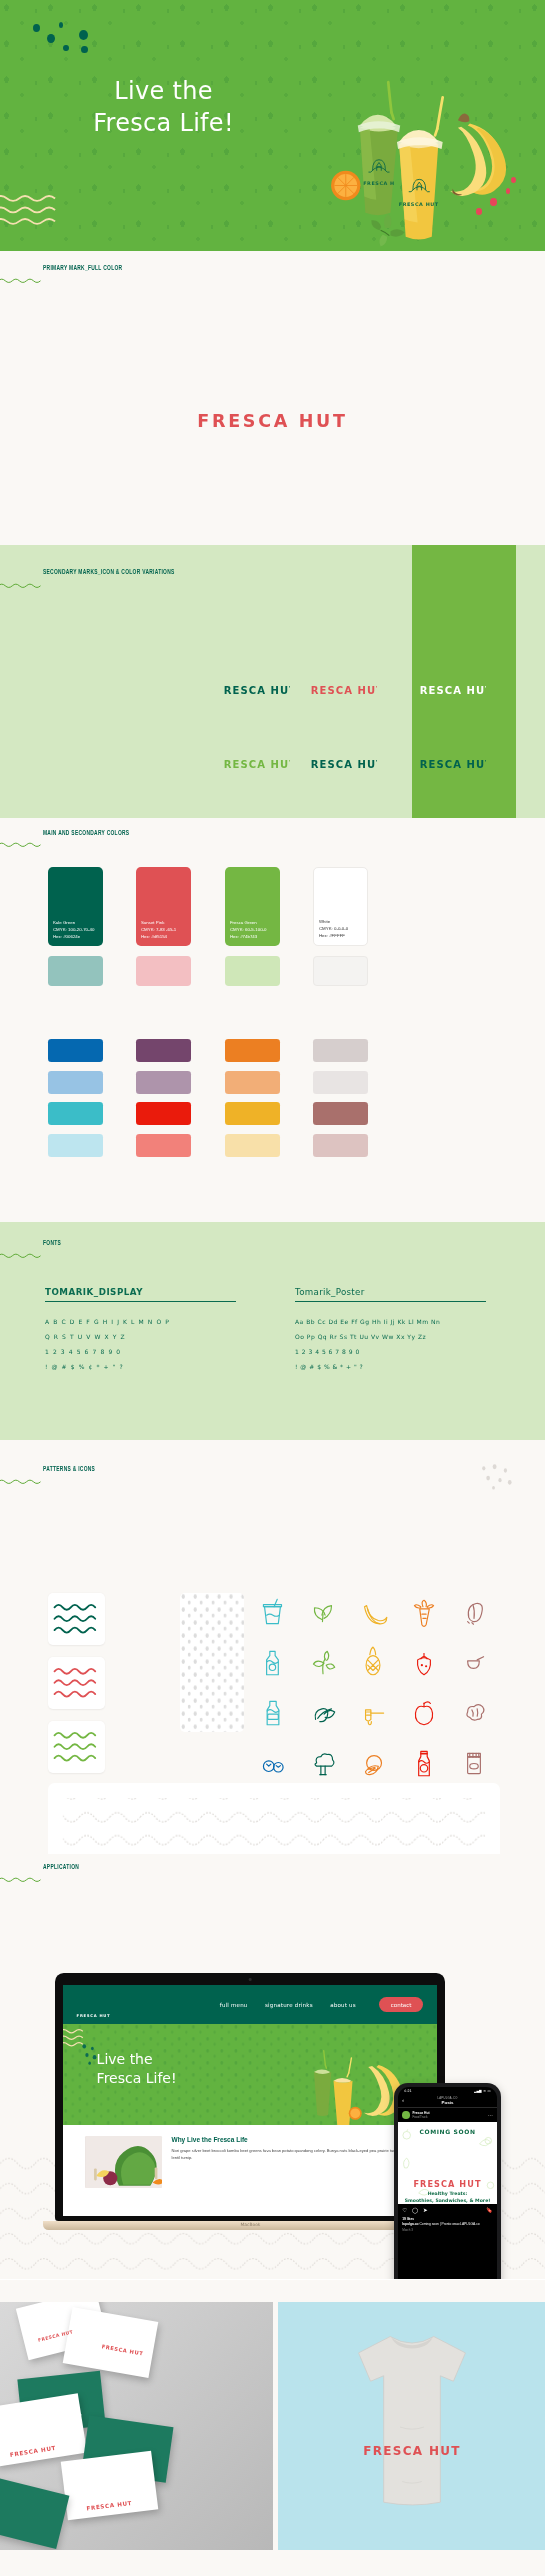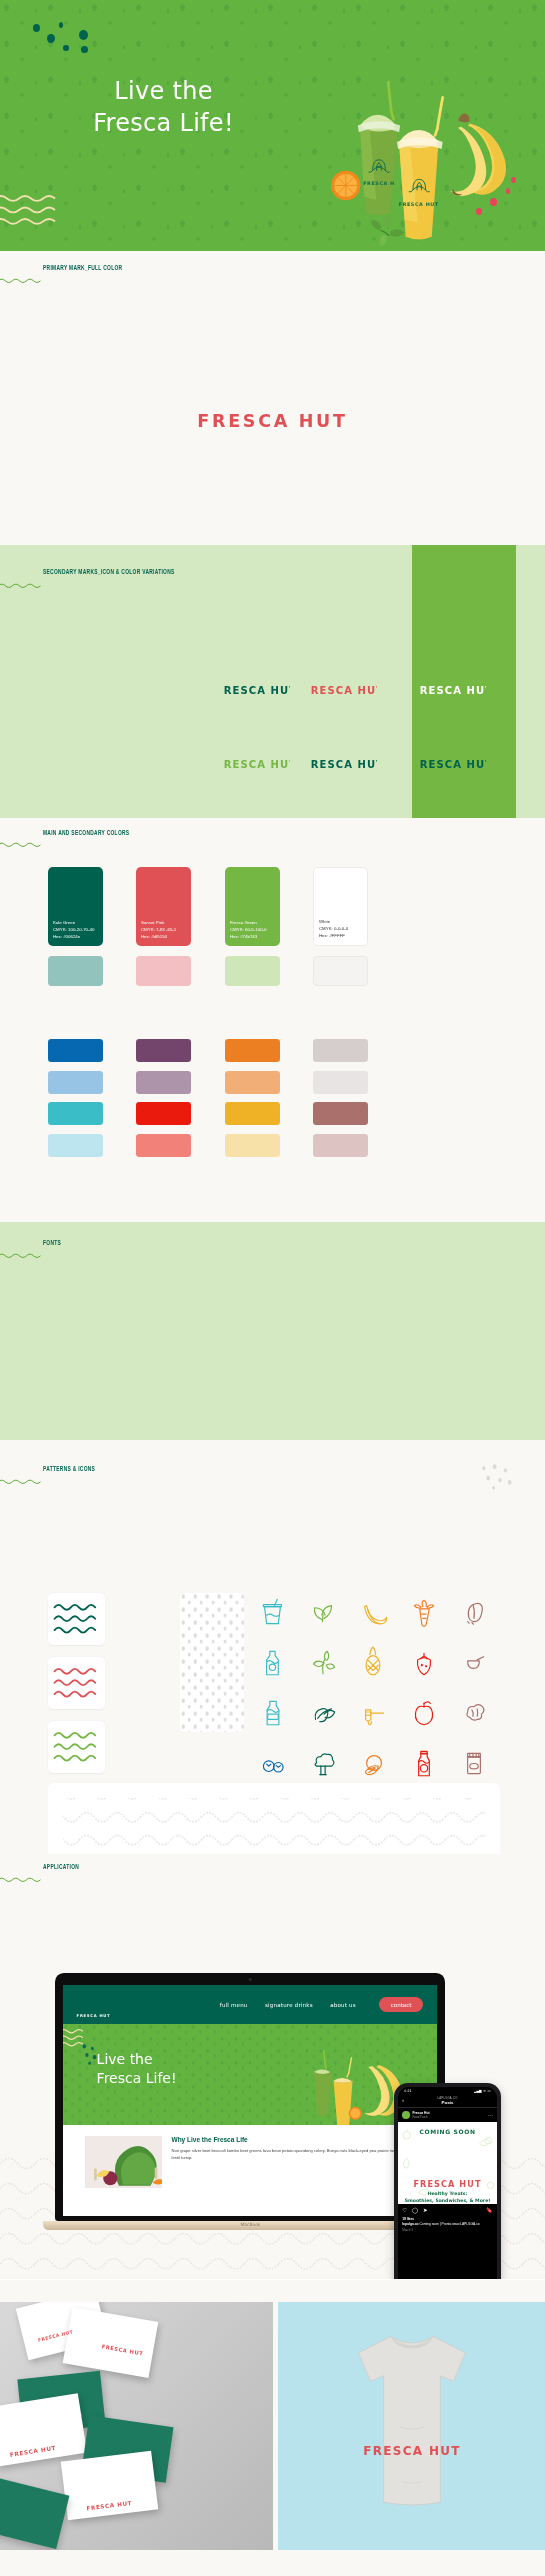--- a/index.html
+++ b/index.html
@@ -422,21 +422,37 @@
       <div class="sw-small" style="left: 313px; top: 316px; background: rgb(221, 195, 193);"></div>
     </div>
 </section>
 
 <section class="sec" id="fonts">
   <div class="sec-label" style="top:17.5px;">FONTS</div>
   <svg class="squiggle" style="top:29.5px;" viewBox="0 0 88 14">
     <path d="M2 7 q6.5 -6 13 0 t13 0 t13 0 t13 0 t13 0 t13 0" fill="none" stroke="#5aa832" stroke-width="1.8"></path>
   </svg>
 
-
+  <div class="font-col display" style="left:45px;">
+    <div class="font-name">TOMARIK_DISPLAY</div>
+    <div class="font-rule"></div>
+    <div class="font-line">A B C D E F G H I J K L M N O P</div>
+    <div class="font-line">Q R S T U V W X Y Z</div>
+    <div class="font-line">1 2 3 4 5 6 7 8 9 0</div>
+    <div class="font-line">! @ # $ % ¢ * + " ?</div>
+  </div>
+
+  <div class="font-col poster" style="left:295px;">
+    <div class="font-name" style="letter-spacing:0.3px;font-weight:400;">Tomarik_Poster</div>
+    <div class="font-rule"></div>
+    <div class="font-line">Aa Bb Cc Dd Ee Ff Gg Hh Ii Jj Kk Ll Mm Nn</div>
+    <div class="font-line">Oo Pp Qq Rr Ss Tt Uu Vv Ww Xx Yy Zz</div>
+    <div class="font-line">1 2 3 4 5 6 7 8 9 0</div>
+    <div class="font-line">! @ # $ % &amp; * + " ?</div>
+  </div>
 </section>
 
 <section class="sec" id="patterns">
   <div class="sec-label" style="top:26px;">PATTERNS &amp; ICONS</div>
   <svg class="squiggle" style="top:38px;" viewBox="0 0 88 14">
     <path d="M2 7 q6.5 -6 13 0 t13 0 t13 0 t13 0 t13 0 t13 0" fill="none" stroke="#5aa832" stroke-width="1.8"></path>
   </svg>
 
   <svg style="position:absolute;right:23px;top:24px;width:44px;height:27px;" viewBox="0 0 80 50" width="44" height="27">
     <g fill="#ddd9d5">

